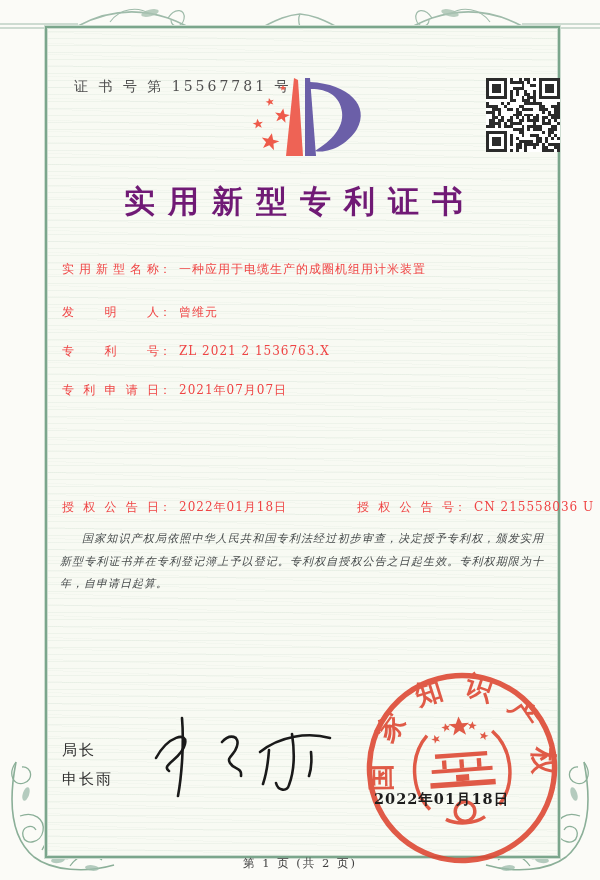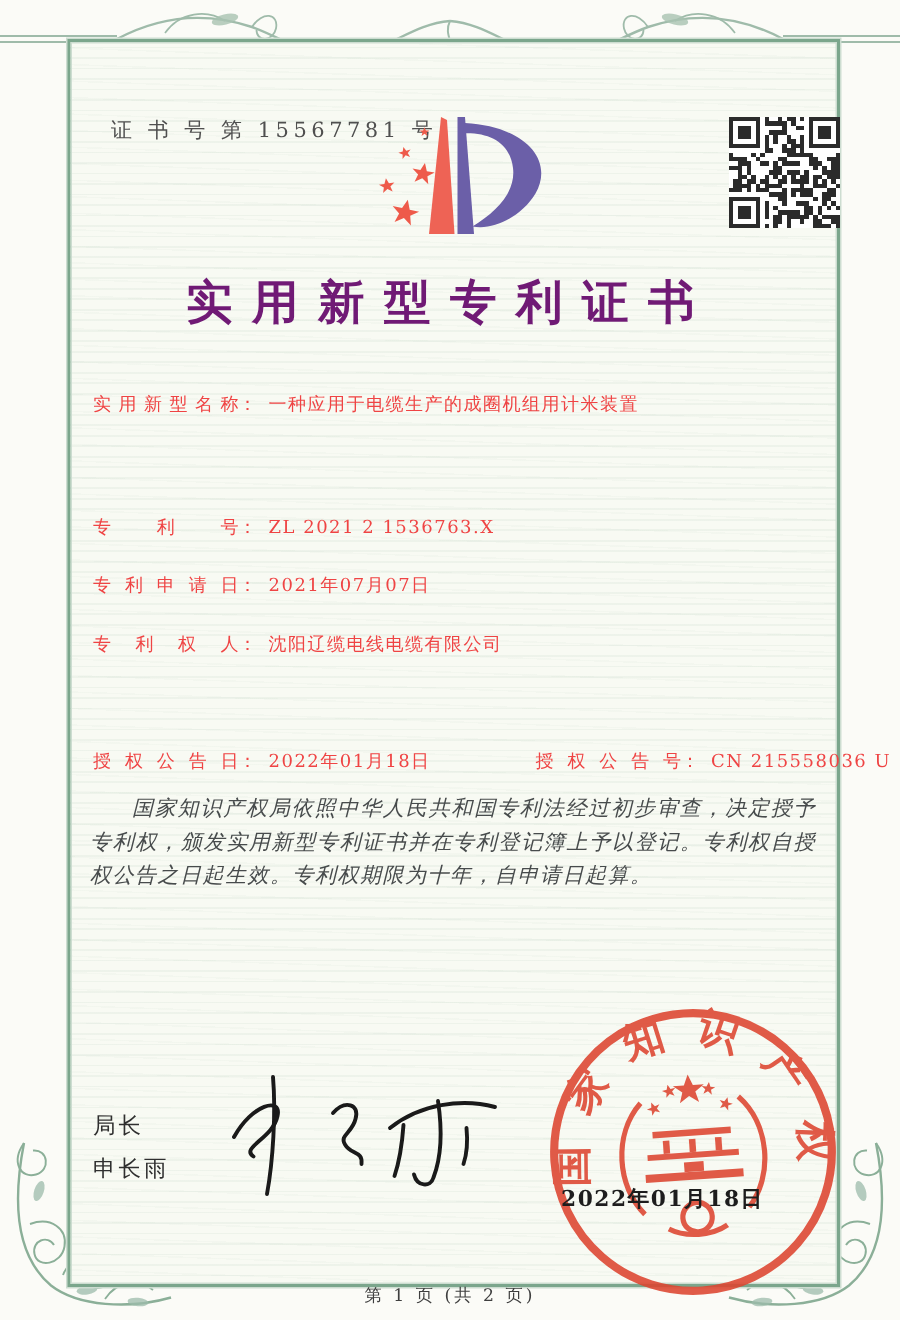--- a/index.html
+++ b/index.html
@@ -39,21 +39,21 @@
   }
   .lbl{
     display:inline-block;width:97px;vertical-align:baseline;
     text-align:justify;text-align-last:justify;text-justify:inter-character;
   }
   .colon{display:inline-block;margin:0 8px 0 0;}
   .val{letter-spacing:1px;}
   .grant-no{position:absolute;left:295px;top:0;}
   .paras{
     position:absolute;left:60px;right:56px;top:528px;
-    font-size:14px;line-height:22.5px;letter-spacing:1px;
+    font-size:11px;line-height:22.5px;letter-spacing:1px;
     color:#474b4c;font-style:italic;text-align:justify;
   }
   .paras p{margin:0;text-indent:2em;}
   .director{position:absolute;left:62px;top:741px;font-size:15px;color:#2f2f2f;letter-spacing:2px;}
   .director div{margin-bottom:10px;}
   .signature{position:absolute;left:138px;top:712px;width:215px;height:100px;}
   .seal{position:absolute;left:364px;top:670px;width:196px;height:196px;opacity:.88;transform:rotate(-4deg);}
   .seal-date{
     position:absolute;left:374px;top:790px;font-size:14.5px;color:#1d1d1d;
     letter-spacing:1px;font-weight:600;
@@ -381,28 +381,28 @@
         <rect x="22" y="24" width="1" height="1"></rect>
         <rect x="24" y="24" width="1" height="1"></rect>
       </g>
   </svg>
 
   <div class="title">实用新型专利证书</div>
 
   <div class="row" style="top:261px">
     <span class="lbl">实用新型名称</span><span class="colon">：</span><span class="val">一种应用于电缆生产的成圈机组用计米装置</span>
   </div>
+  <div class="row" style="top:304px">
+    <span class="lbl">发明人</span><span class="colon">：</span><span class="val">曾维元</span>
+  </div>
   <div class="row" style="top:343px">
     <span class="lbl">专利号</span><span class="colon">：</span><span class="val">ZL 2021 2 1536763.X</span>
   </div>
   <div class="row" style="top:382px">
     <span class="lbl">专利申请日</span><span class="colon">：</span><span class="val">2021年07月07日</span>
-  </div>
-  <div class="row" style="top:421px">
-    <span class="lbl">专利权人</span><span class="colon">：</span><span class="val">沈阳辽缆电线电缆有限公司</span>
   </div>
   <div class="row" style="top:499px">
     <span class="lbl">授权公告日</span><span class="colon">：</span><span class="val">2022年01月18日</span>
     <span class="grant-no">
       <span class="lbl">授权公告号</span><span class="colon">：</span><span class="val">CN 215558036 U</span>
     </span>
   </div>
 
   <div class="paras">
     <p>国家知识产权局依照中华人民共和国专利法经过初步审查，决定授予专利权，颁发实用新型专利证书并在专利登记簿上予以登记。专利权自授权公告之日起生效。专利权期限为十年，自申请日起算。</p>

